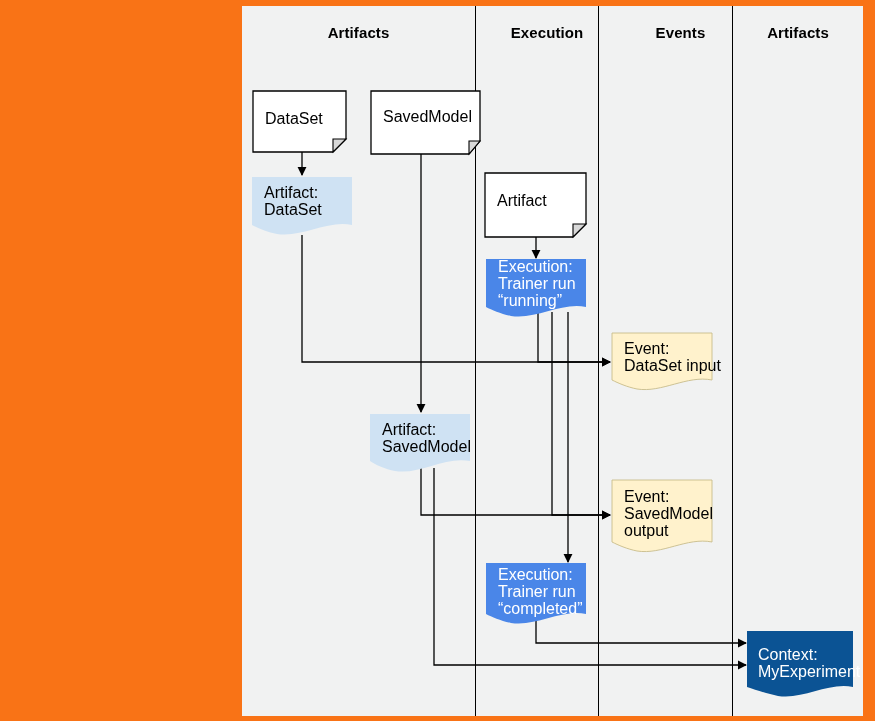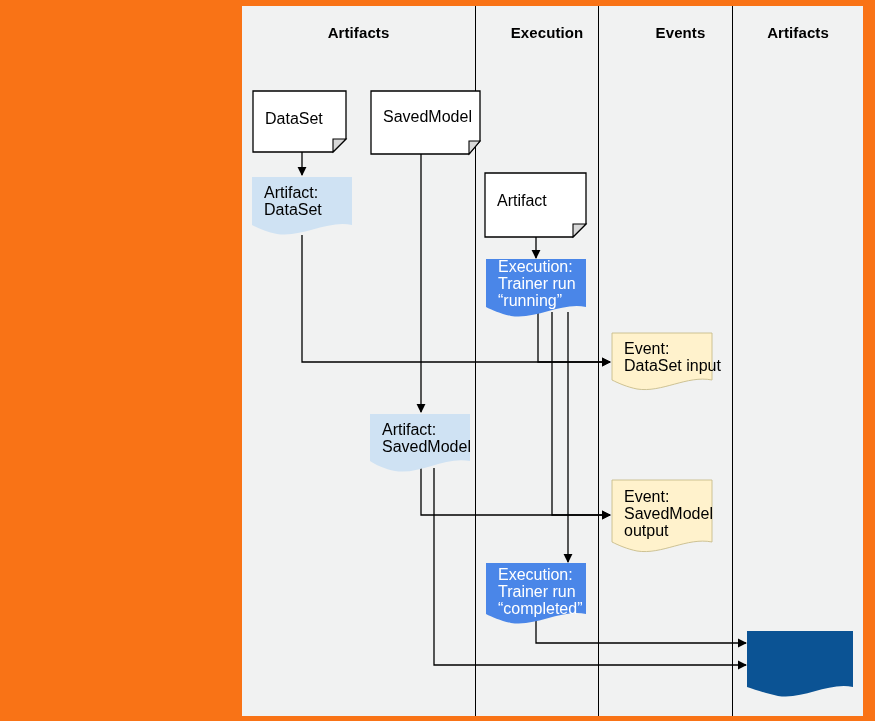--- a/index.html
+++ b/index.html
@@ -183,15 +183,17 @@
 Trainer run
 “completed”</div>
 
     <div class="node-label" style="left:382px; top:334px; width:100px;">Event:
 DataSet input</div>
 
     <div class="node-label" style="left:382px; top:482px; width:100px;">Event:
 SavedModel
 output</div>
 
+    <div class="node-label light" style="left:516px; top:640px; width:110px;">Context:
+MyExperiment</div>
 
   </div>
 </div>
 
 </body></html>

